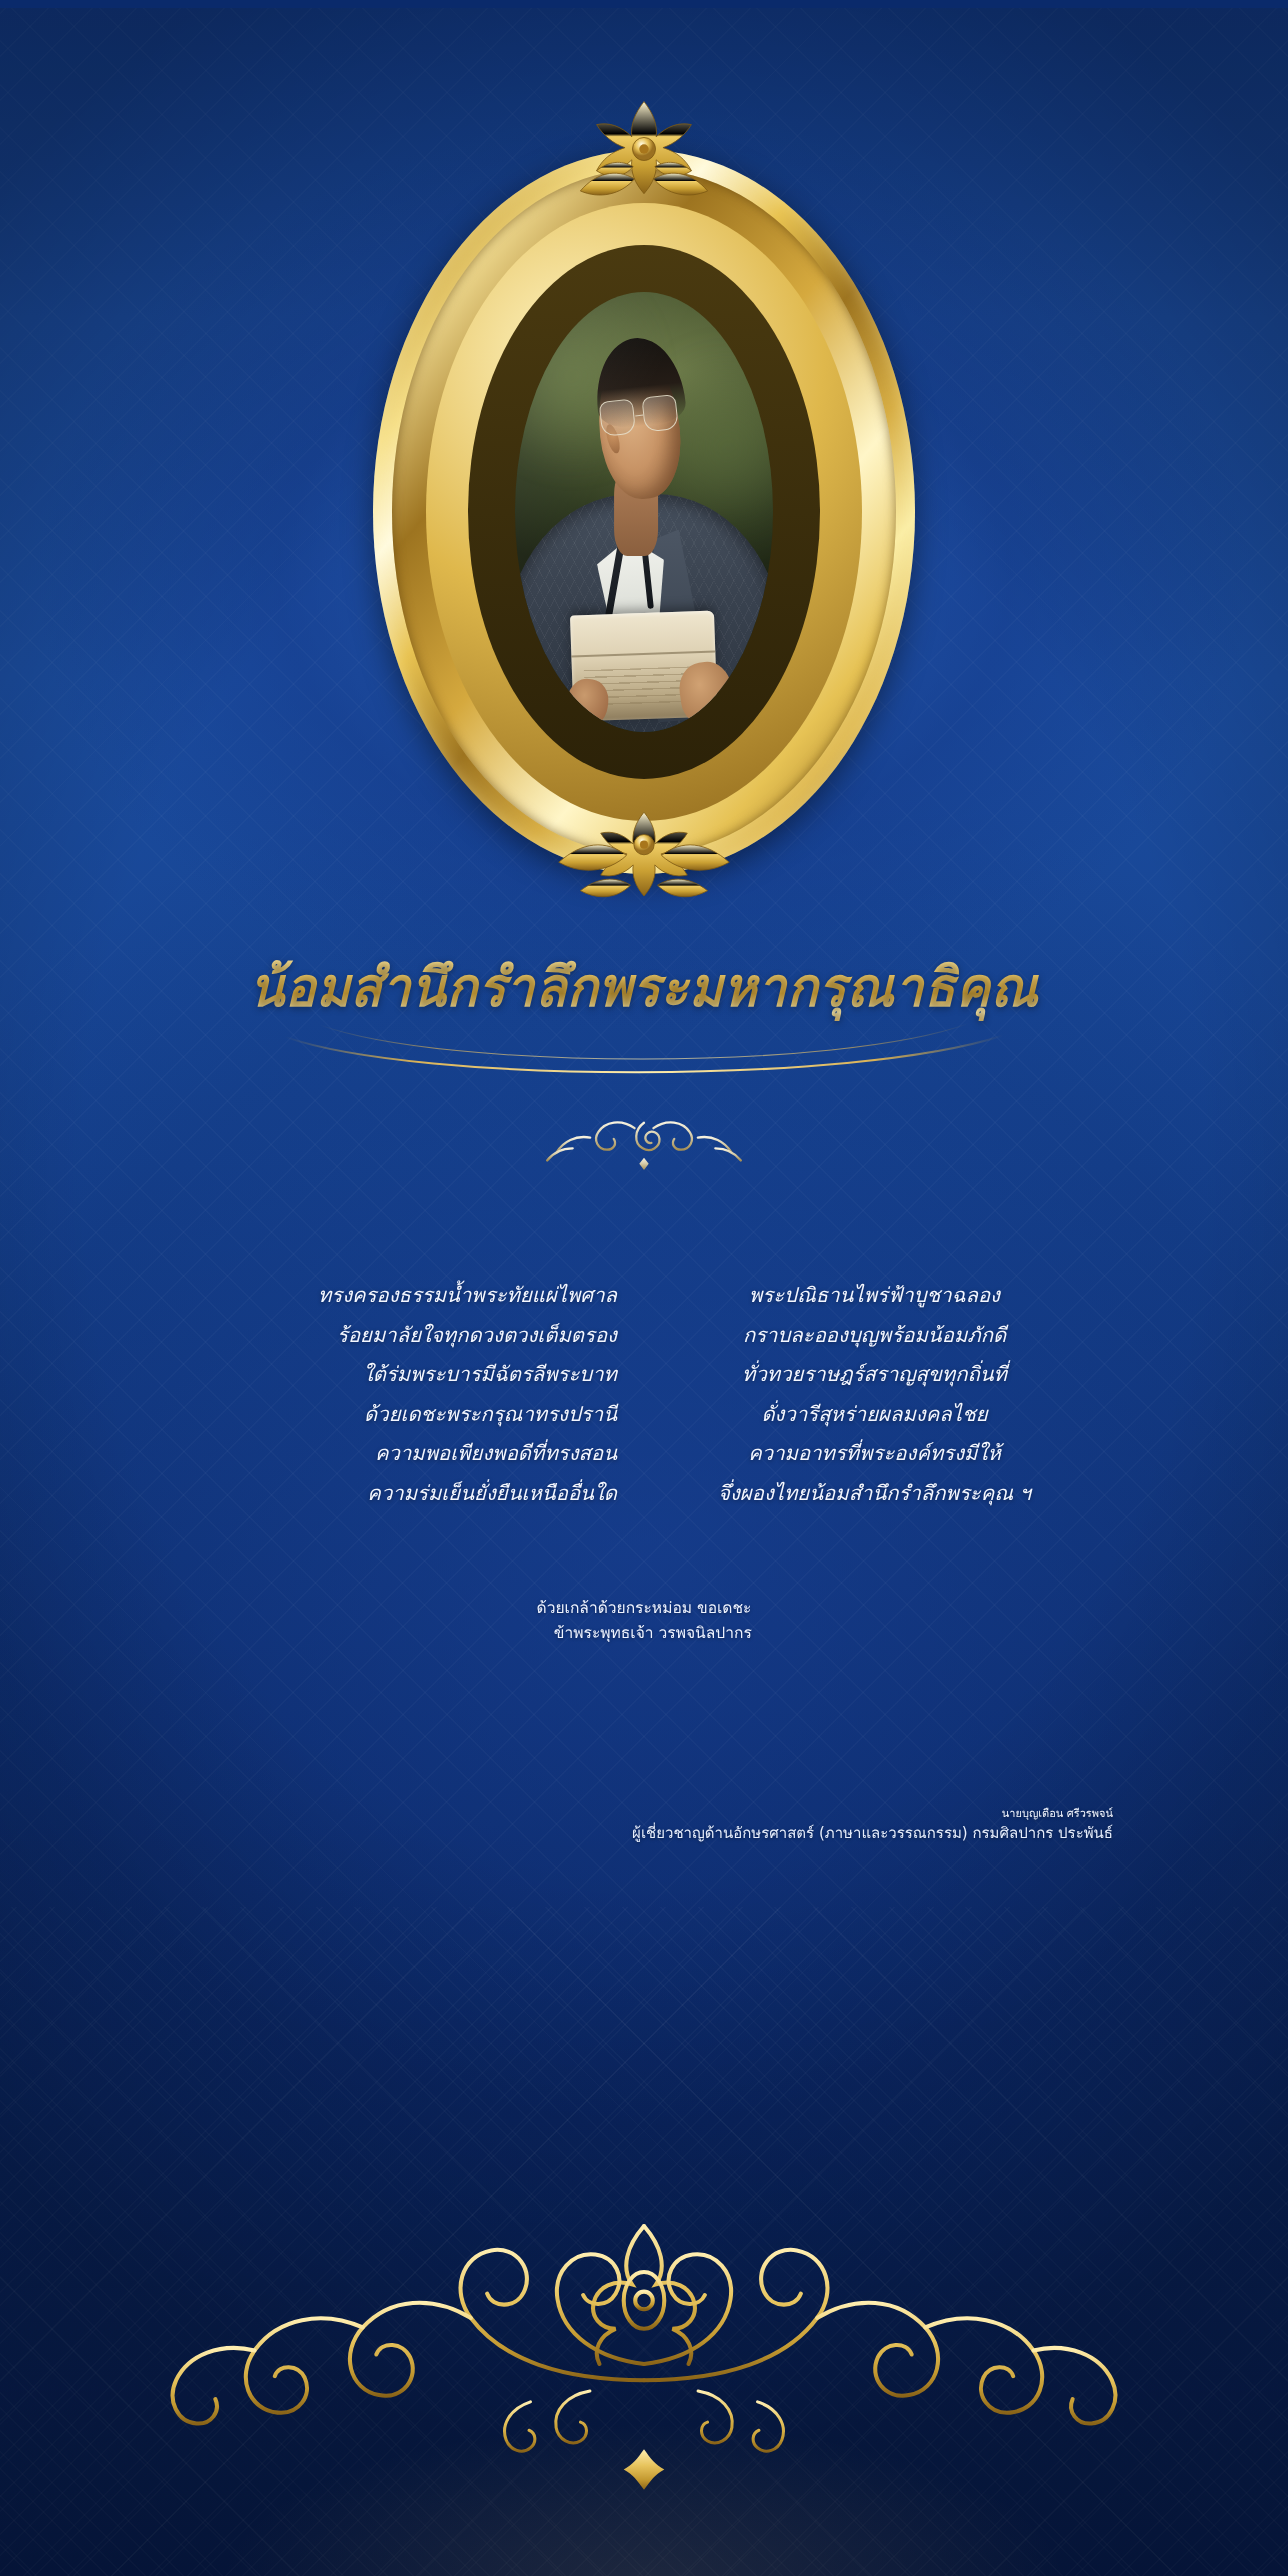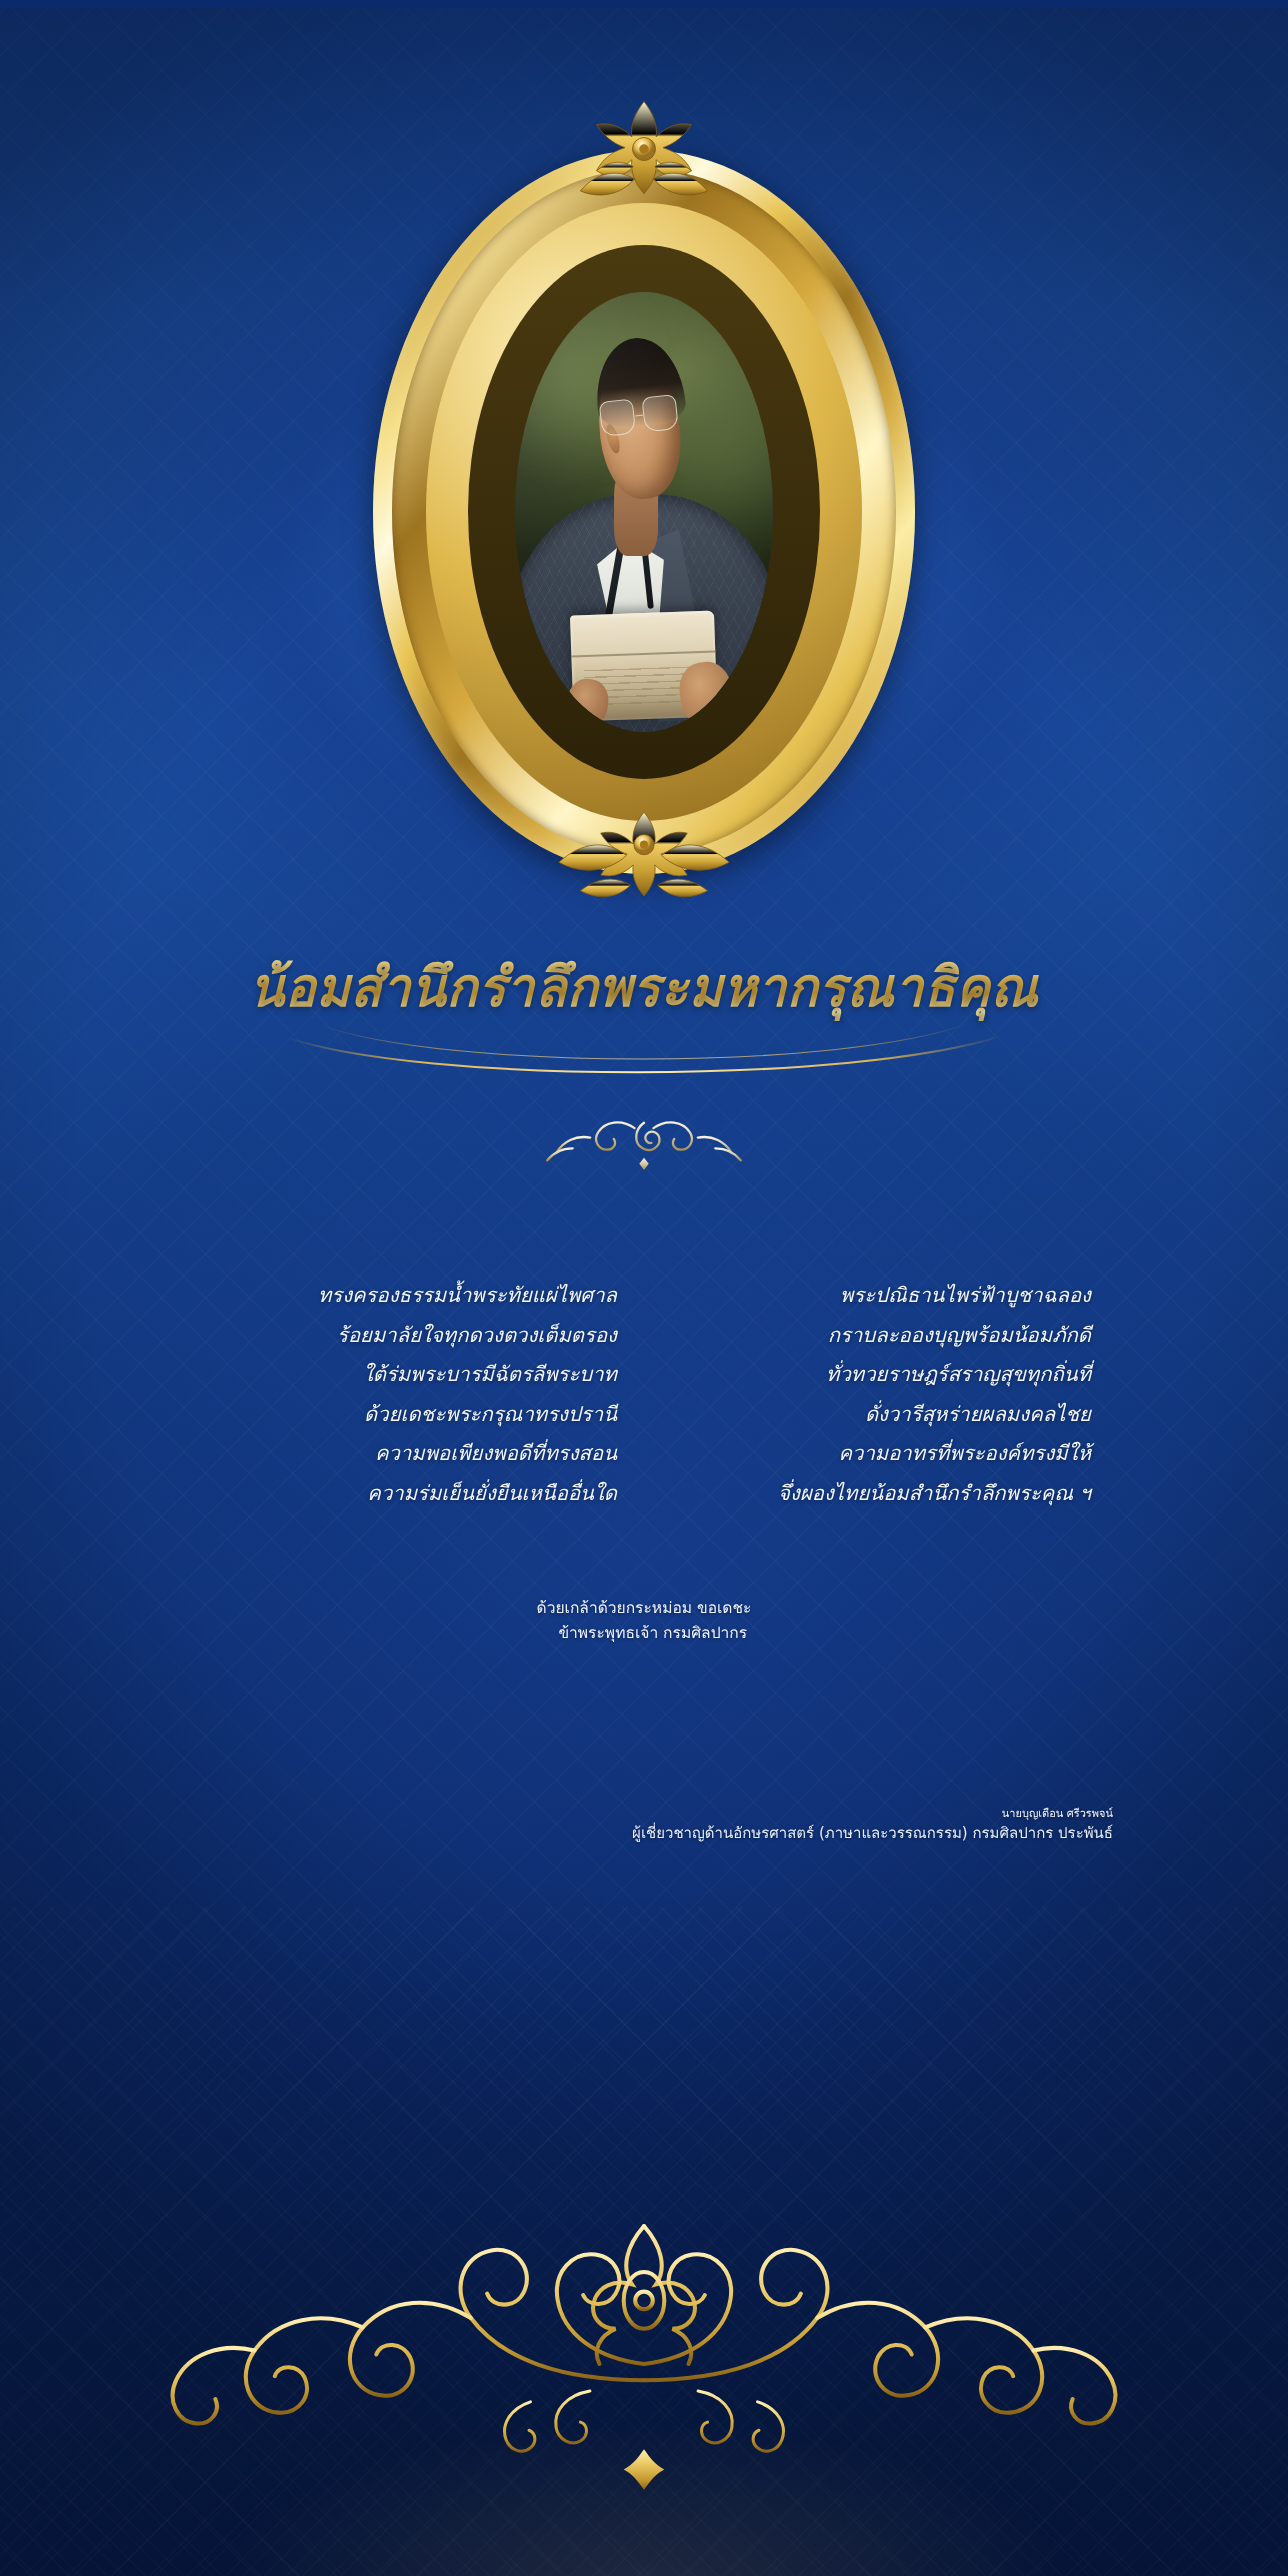--- a/index.html
+++ b/index.html
@@ -313,21 +313,21 @@
     top: 1273px;
     transform: translateX(-50%);
     width: 894px;
     display: flex;
     justify-content: space-between;
     color: #ffffff;
     z-index: 6;
   }
   .poem-col { display: flex; flex-direction: column; gap: 10.8px; font-style: italic; }
   .poem-col.left { align-items: flex-end; width: 420px; text-align: right; }
-  .poem-col.right { align-items: flex-end; width: 433px; text-align: left; }
+  .poem-col.right { align-items: center; width: 433px; text-align: left; }
   .poem-line {
     font-family: "DejaVu Sans", "Liberation Sans", sans-serif;
     font-size: 20.3px;
     line-height: 1.42;
     color: #f4f7ff;
     text-shadow: 0 1.4px 4.1px rgba(0,0,0,0.4);
     white-space: nowrap;
   }
 
   .dedication {
@@ -520,21 +520,21 @@
       <div class="poem-line">กราบละอองบุญพร้อมน้อมภักดี</div>
       <div class="poem-line">ทั่วทวยราษฎร์สราญสุขทุกถิ่นที่</div>
       <div class="poem-line">ดั่งวารีสุหร่ายผลมงคลไชย</div>
       <div class="poem-line">ความอาทรที่พระองค์ทรงมีให้</div>
       <div class="poem-line">จึ่งผองไทยน้อมสำนึกรำลึกพระคุณ ฯ</div>
     </div>
   </div>
 
   <div class="dedication">
     <div class="line1">ด้วยเกล้าด้วยกระหม่อม ขอเดชะ</div>
-    <div class="line2">ข้าพระพุทธเจ้า กรมศิลปากร</div>
+    <div class="line2">ข้าพระพุทธเจ้า วรพจนิลปากร</div>
   </div>
 
   <div class="credit">
     <div class="name">นายบุญเตือน ศรีวรพจน์</div>
     <div class="role">ผู้เชี่ยวชาญด้านอักษรศาสตร์ (ภาษาและวรรณกรรม) กรมศิลปากร ประพันธ์</div>
   </div>
 
   <div class="footer-glow"></div>
 
   <svg class="footer-orn" viewBox="0 0 1560 460">

